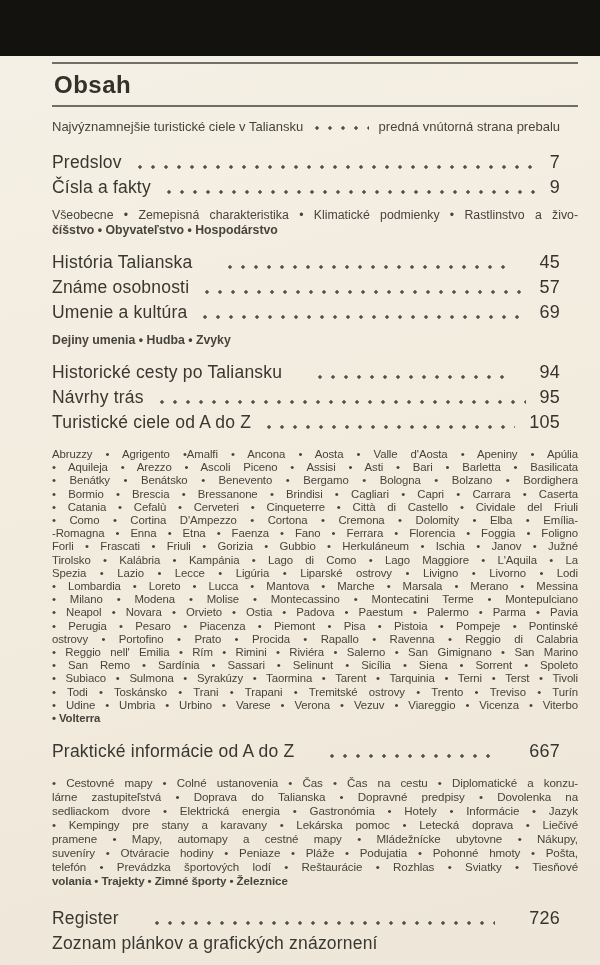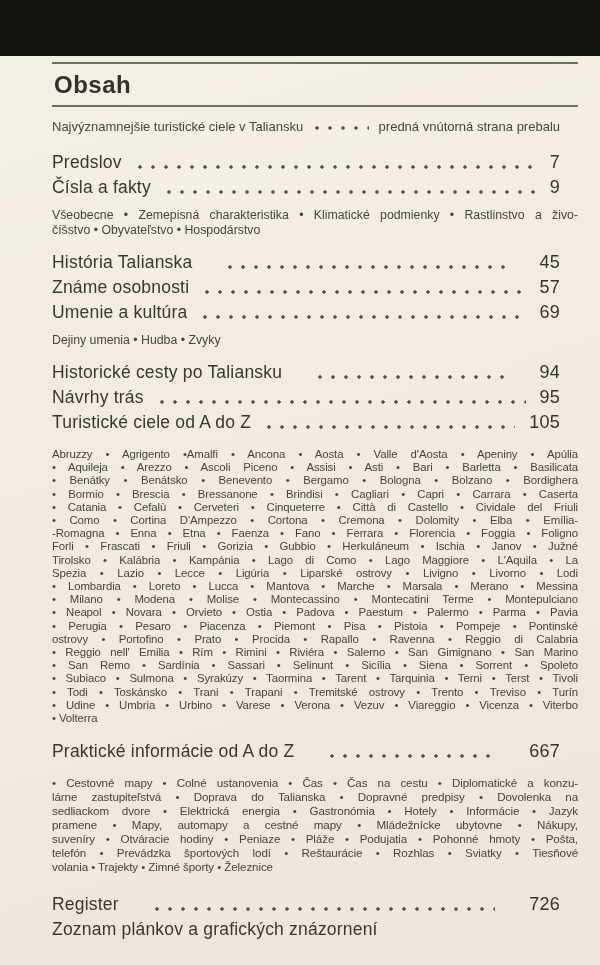--- a/index.html
+++ b/index.html
@@ -38,21 +38,21 @@
   .row.note .dots{margin:0 10px 4px 12px;}
   .row.entry{margin-top:2px;font-size:17.5px;line-height:23px;letter-spacing:.2px;color:#393730;}
   .row.entry .num{font-size:18px;color:#35332d;}
   .row.note + .row.entry{margin-top:17px;}
   .topics + .row.entry{margin-top:13px;gap:20px;}
   .topics.cities + .row.entry{margin-top:15px;}
   .topics.practical + .row.entry{margin-top:19px;}
   
   .topics{margin-top:9px;color:#46443c;}
   .topics .tl{text-align:justify;text-align-last:justify;}
-  .topics .tl.last{text-align-last:left;}
+  .topics .tl.last{text-align-last:left;font-weight:bold;}
   .topics.small{font-size:12.3px;line-height:15px;}
   .topics.cities{margin-top:14px;font-size:11.4px;line-height:13.2px;letter-spacing:-.1px;}
   .topics.practical{margin-top:13px;font-size:11.6px;line-height:14px;letter-spacing:-.1px;}
   
   .plain{font-size:17.5px;line-height:23.5px;letter-spacing:.2px;color:#393730;}
   .row.entry + .plain{margin-top:2px;}
 </style>
 </head>
 <body>
 
@@ -140,20 +140,21 @@
         </div>
         <div class="row entry">
           <span class="label">Praktické informácie od A do Z</span>
           <span class="dots"></span>
           <span class="num">667</span>
         </div>
         <div class="topics practical">
           <div class="tl">• Cestovné mapy • Colné ustanovenia • Čas • Čas na cestu • Diplomatické a konzu-</div>
           <div class="tl">lárne zastupiteľstvá • Doprava do Talianska • Dopravné predpisy • Dovolenka na</div>
           <div class="tl">sedliackom dvore • Elektrická energia • Gastronómia • Hotely • Informácie • Jazyk</div>
+          <div class="tl">• Kempingy pre stany a karavany • Lekárska pomoc • Letecká doprava • Liečivé</div>
           <div class="tl">pramene • Mapy, automapy a cestné mapy • Mládežnícke ubytovne • Nákupy,</div>
           <div class="tl">suveníry • Otváracie hodiny • Peniaze • Pláže • Podujatia • Pohonné hmoty • Pošta,</div>
           <div class="tl">telefón • Prevádzka športových lodí • Reštaurácie • Rozhlas • Sviatky • Tiesňové</div>
           <div class="tl last">volania • Trajekty • Zimné športy • Železnice</div>
         </div>
         <div class="row entry">
           <span class="label">Register</span>
           <span class="dots"></span>
           <span class="num">726</span>
         </div>

